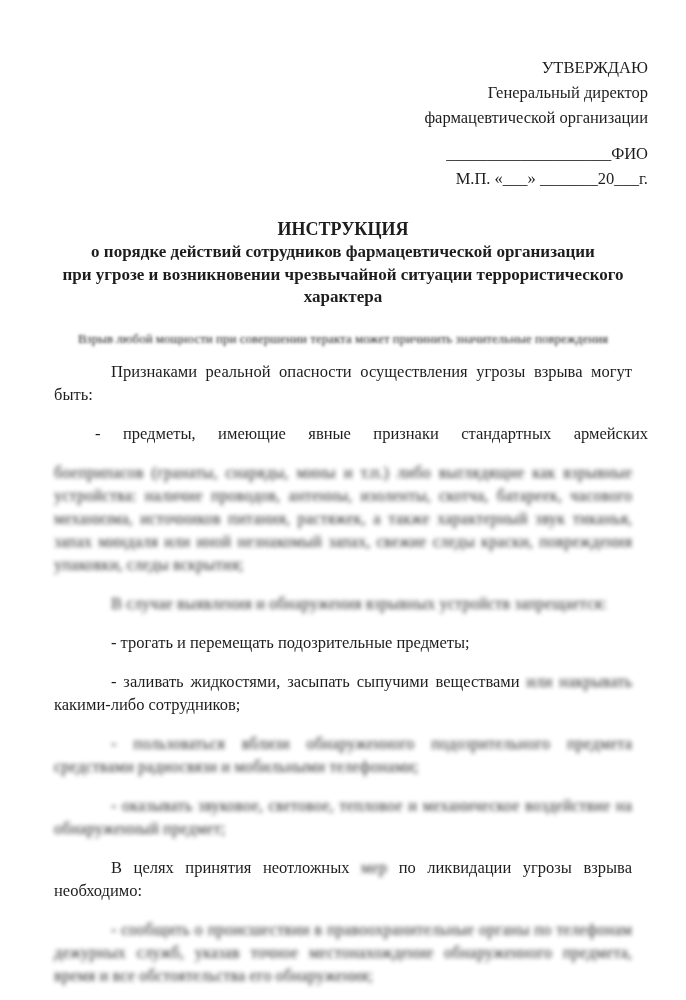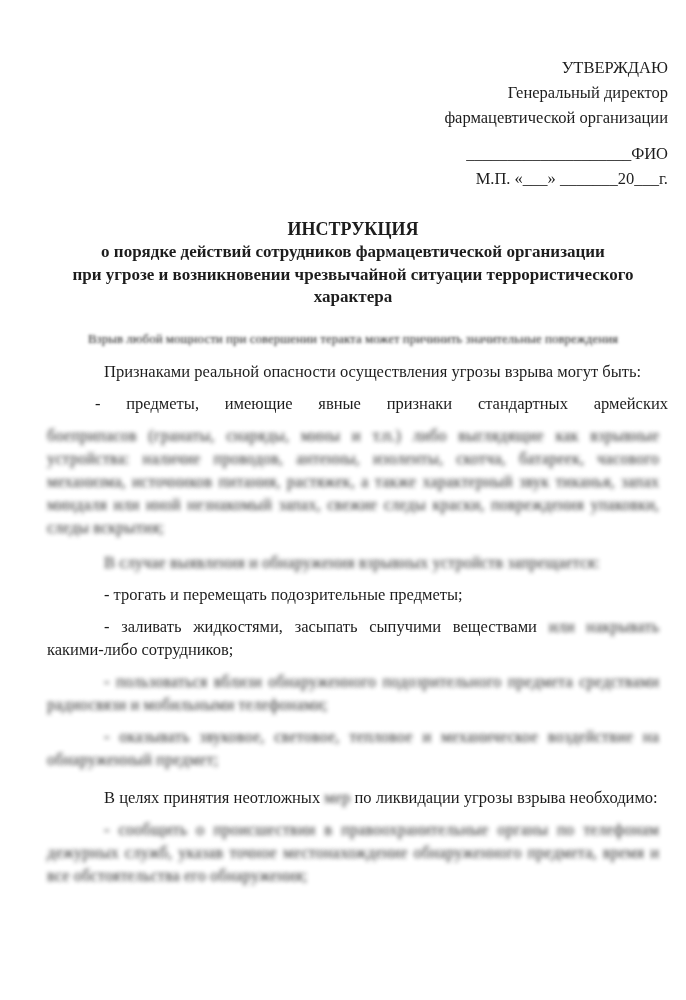--- a/index.html
+++ b/index.html
@@ -5,40 +5,40 @@
   html, body { margin: 0; padding: 0; background: #ffffff; }
   body {
     width: 686px; height: 1000px;
     font-family: "Liberation Serif", "DejaVu Serif", serif;
     color: #1d1d1d;
     -webkit-font-smoothing: antialiased;
   }
   .page {
     box-sizing: border-box;
     width: 686px; height: 1000px;
-    padding: 55px 18px 20px 38px;
+    padding: 55px 38px 20px 38px;
     overflow: hidden;
     background: #ffffff;
   }
   
   .approval { text-align: right; font-size: 16.5px; line-height: 25px; }
   .approval-sig { text-align: right; font-size: 16.5px; margin-top: 14px; }
   .approval-stamp { text-align: right; font-size: 16.5px; margin-top: 5px; }
   
   .title-block { margin-top: 28px; text-align: center; font-weight: bold; }
   .title-heading { font-size: 18px; line-height: 24px; }
   .title-sub { font-size: 17px; line-height: 22.5px; }
   
   .lead-redacted {
     margin-top: 18px;
     text-align: center;
     font-size: 13px; line-height: 23px;
   }
   .body-p {
-    margin: 9px;
+    margin: 16px;
     font-size: 16.5px; line-height: 23px;
     text-align: justify;
   }
   .indent { text-indent: 57px; }
   .mt10 { margin-top: 10px; }
   .mt12 { margin-top: 12px; }
   .mt15 { margin-top: 15px; }
   .stretch-line {
     font-size: 16.5px; line-height: 23px;
     text-indent: 57px;

